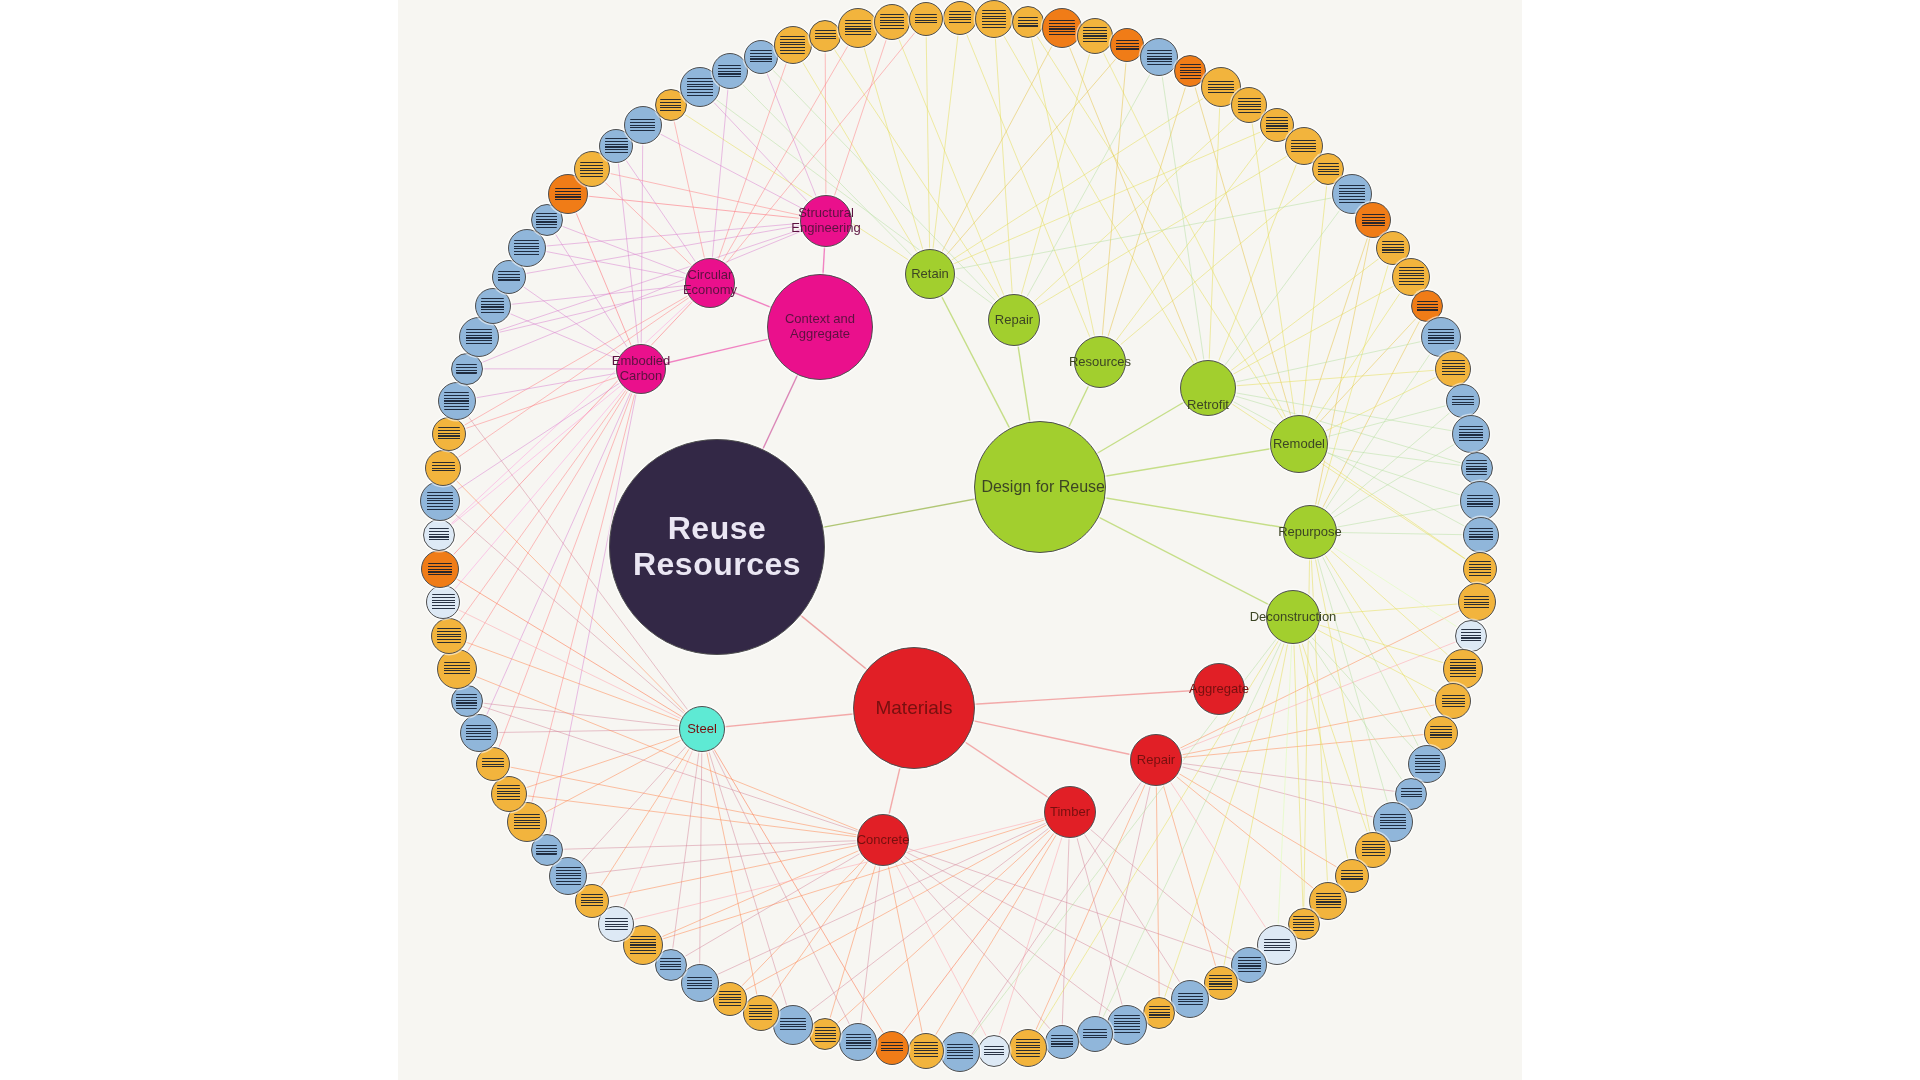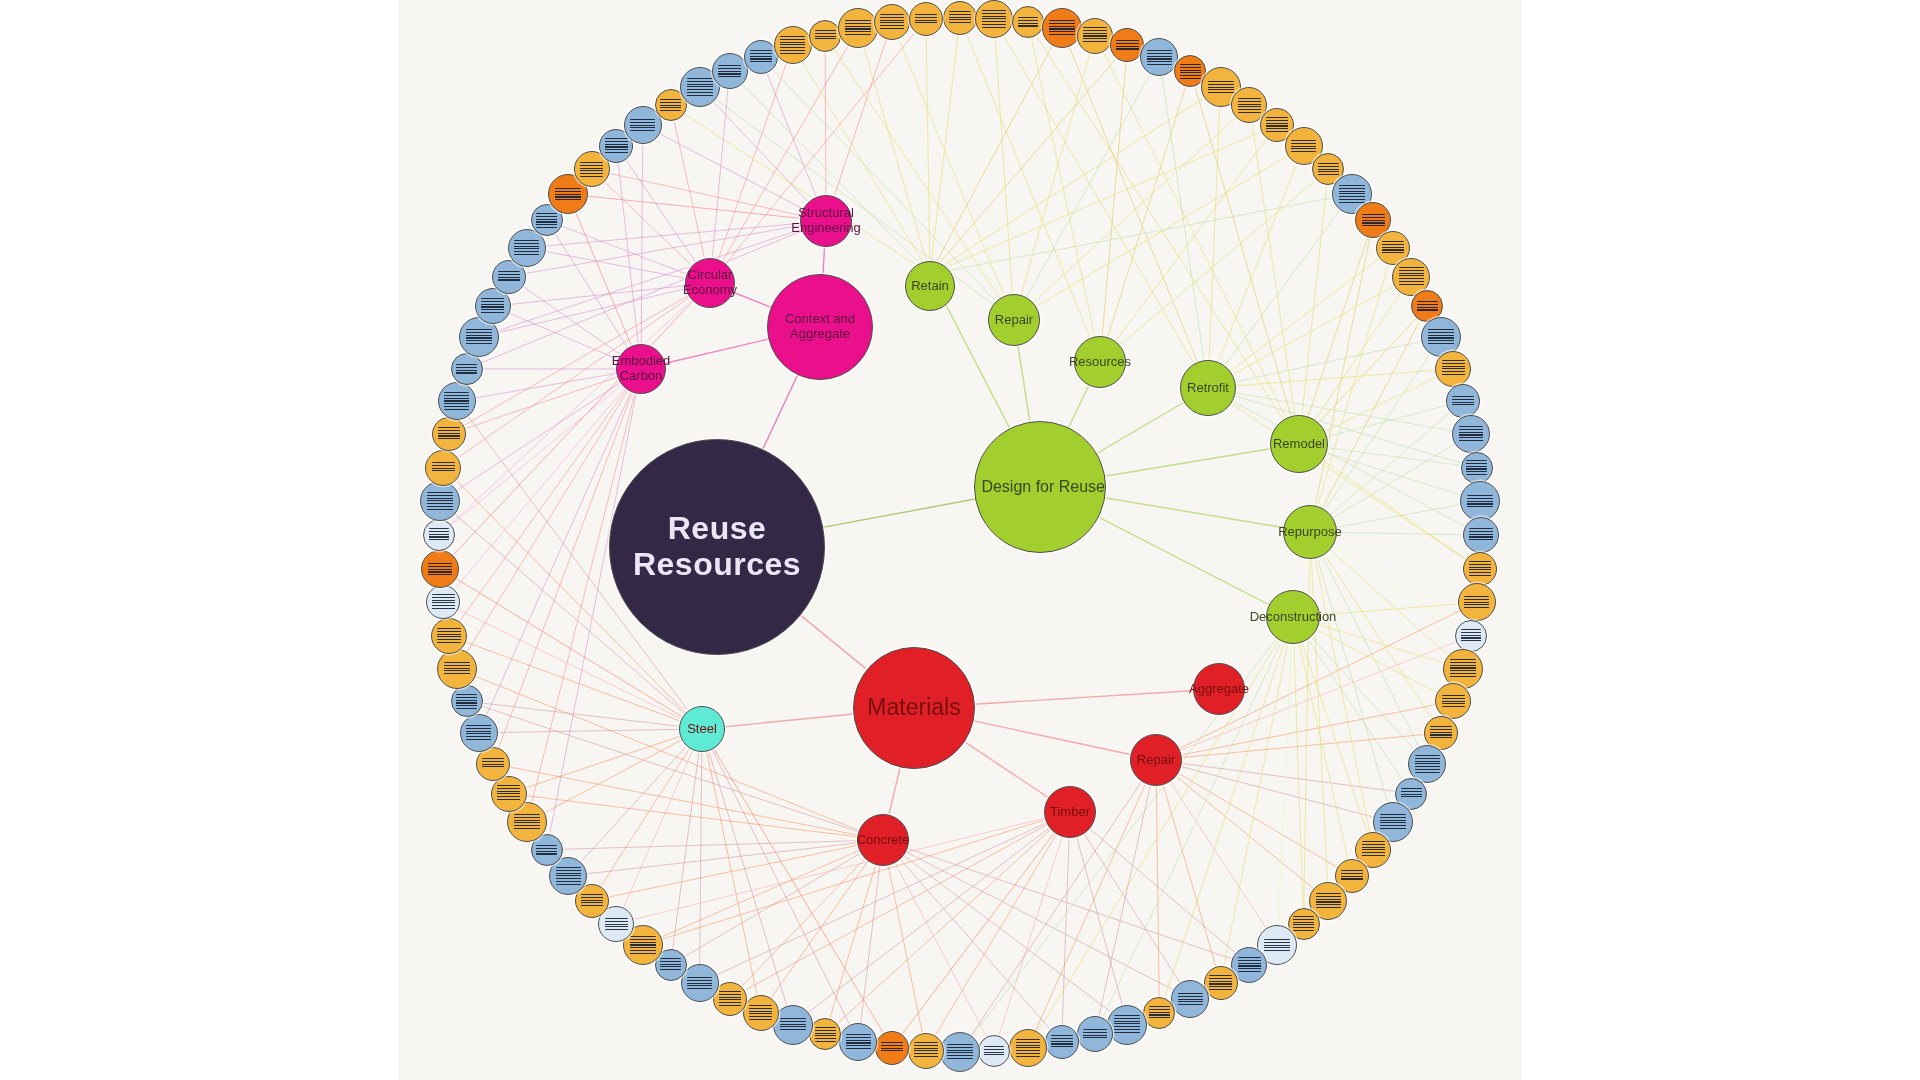--- a/index.html
+++ b/index.html
@@ -6,21 +6,21 @@
   .canvas{position:relative;width:1920px;height:1080px;overflow:hidden;background:#ffffff;
           font-family:"Liberation Sans",sans-serif;}
   .band{position:absolute;left:398px;top:0;width:1124px;height:1080px;background:#f7f6f2;}
   svg.edges{position:absolute;left:0;top:0;}
   .node{position:absolute;border-radius:50%;display:flex;align-items:center;justify-content:center;
         text-align:center;box-sizing:border-box;transform:translate(-50%,-50%);line-height:1.12;
         border:1.6px solid #4f4f4f;box-shadow:0 0 0 1.5px rgba(255,255,255,.55);}
   .node.center{font-weight:bold;font-size:32px;letter-spacing:.5px;}
   .node.hub-context{font-size:13px;}
   .node.hub-design-for-reuse{font-size:16px;justify-content:flex-end;}
-  .node.hub-materials{font-size:23px;}
+  .node.hub-materials{font-size:19px;}
   .node.sub{font-size:13px;padding:2px;}
   .node.leaf{border-width:1.3px;}
   .glyph{border-radius:1px;
          background:repeating-linear-gradient(to bottom, rgba(16,26,44,.88) 0 1.1px, transparent 1.1px 2.8px);}
 </style>
 </head>
 <body>
 <div class="canvas">
 
 <div class="band"></div>
@@ -530,30 +530,30 @@
       </div>
       <div class="node sub" style="left: 826px; top: 221px; width: 52px; height: 52px; background: rgb(234, 16, 140); color: rgb(92, 18, 64);">
         <span>Structural Engineering</span>
       </div>
       <div class="node sub" style="left: 641px; top: 369px; width: 50px; height: 50px; background: rgb(234, 16, 140); color: rgb(92, 18, 64);">
         <span>Embodied Carbon</span>
       </div>
       <div class="node hub-context" style="left: 820px; top: 327px; width: 106px; height: 106px; background: rgb(234, 16, 140); color: rgb(92, 18, 64);">
         <span>Context and Aggregate</span>
       </div>
-      <div class="node sub" style="left: 930px; top: 286px; width: 50px; height: 50px; background: rgb(162, 207, 46); color: rgb(60, 69, 36);">
+      <div class="node sub" style="left: 930px; top: 274px; width: 50px; height: 50px; background: rgb(162, 207, 46); color: rgb(60, 69, 36);">
         <span>Retain</span>
       </div>
       <div class="node sub" style="left: 1014px; top: 320px; width: 52px; height: 52px; background: rgb(162, 207, 46); color: rgb(60, 69, 36);">
         <span>Repair</span>
       </div>
       <div class="node sub" style="left: 1100px; top: 362px; width: 52px; height: 52px; background: rgb(162, 207, 46); color: rgb(60, 69, 36);">
         <span>Resources</span>
       </div>
-      <div class="node sub" style="left: 1208px; top: 388px; width: 56px; height: 56px; background: rgb(162, 207, 46); color: rgb(60, 69, 36);">
+      <div class="node sub" style="left: 1208px; top: 388px; width: 56px; height: 56px; background: rgb(162, 207, 46); color: rgb(60, 69, 36); align-items: flex-end;">
         <span>Retrofit</span>
       </div>
       <div class="node sub" style="left: 1299px; top: 444px; width: 58px; height: 58px; background: rgb(162, 207, 46); color: rgb(60, 69, 36);">
         <span>Remodel</span>
       </div>
       <div class="node sub" style="left: 1310px; top: 532px; width: 54px; height: 54px; background: rgb(162, 207, 46); color: rgb(60, 69, 36);">
         <span>Repurpose</span>
       </div>
       <div class="node sub" style="left: 1293px; top: 617px; width: 54px; height: 54px; background: rgb(162, 207, 46); color: rgb(60, 69, 36);">
         <span>Deconstruction</span>

